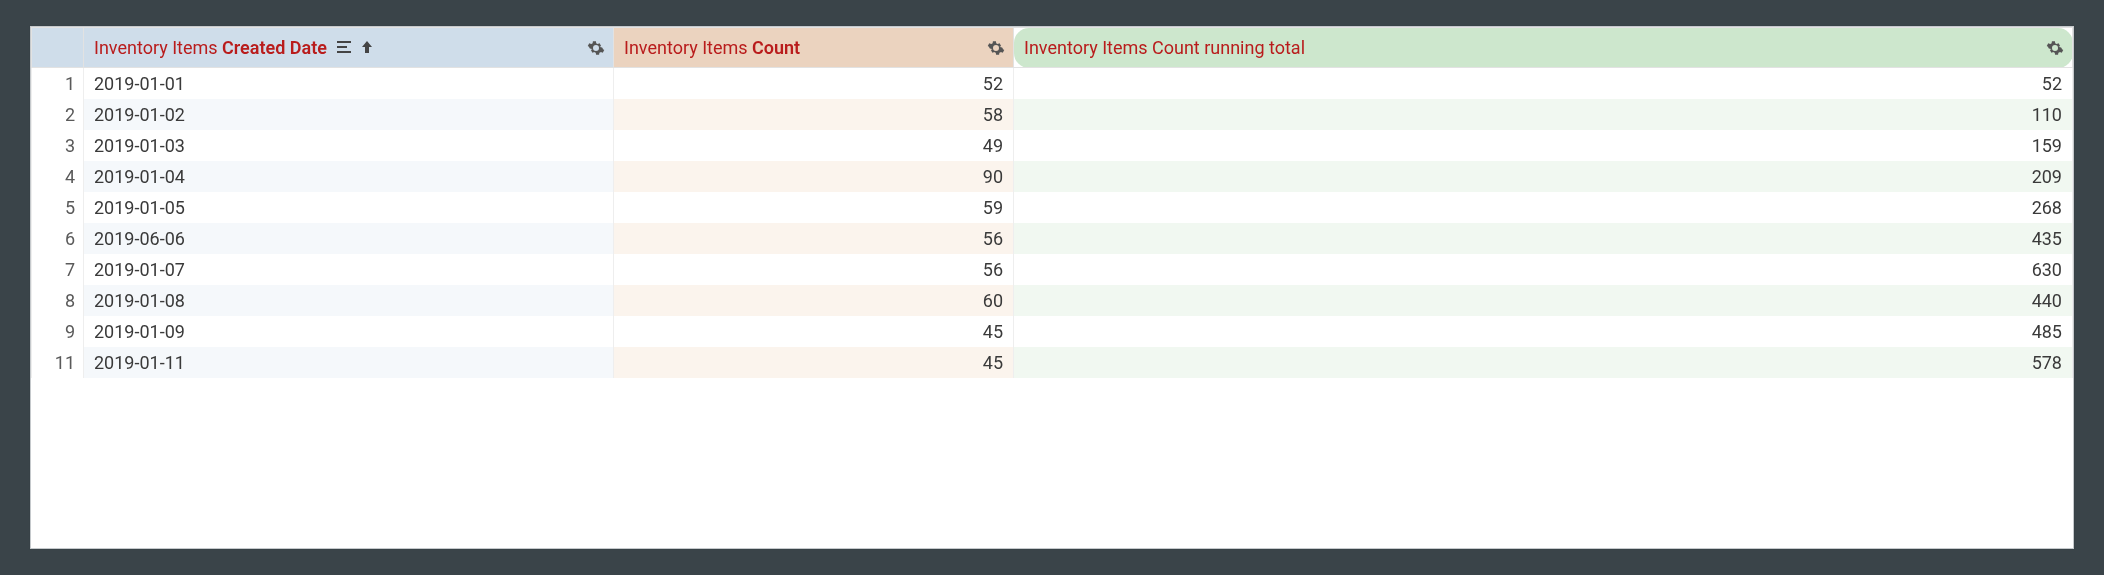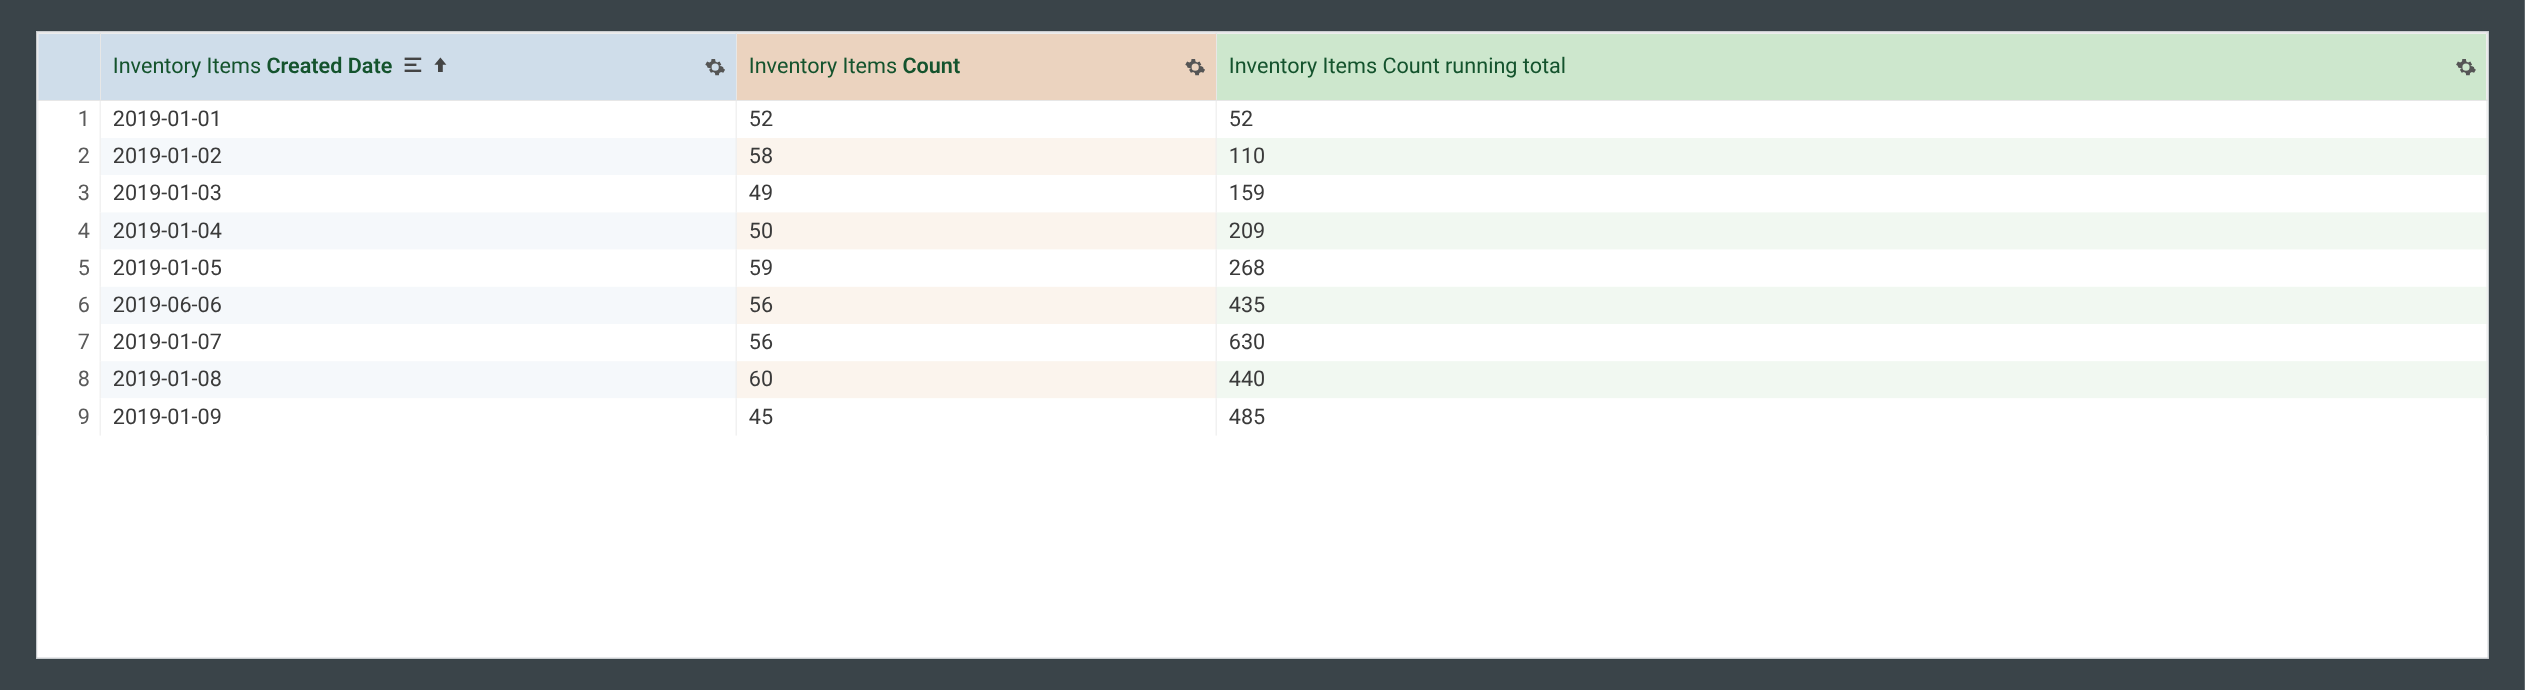--- a/index.html
+++ b/index.html
@@ -14,30 +14,30 @@
     .panel {
       background: #fff;
       border: 1px solid #c5c9cc;
       height: 100%;
       overflow: hidden;
       box-shadow: 0 0 0 1px rgba(0,0,0,0.02);
     }
     table { width: 100%; border-collapse: collapse; table-layout: fixed; }
     th {
       font-weight: 400;
-      height: 56px;
+      height: 40px;
       padding: 0 10px;
       text-align: left;
       border: 1px solid #e2e2e2;
       position: relative;
-      color: #14532d;
+      color: #b91c1c;
     }
     th.dim   { background: #cfddea; }
     th.meas  { background: #ebd3bf; }
-    th.calc  { background: #cde7cd; }
+    th.calc  { background: #cde7cd; border-radius: 15px; }
     th.rownum-h { background: #cfddea; width: 52px; }
     th .label-light { font-weight: 400; }
     th .label-bold  { font-weight: 600; }
     th .gear {
       position: absolute; right: 8px; top: 50%; transform: translateY(-50%);
       width: 18px; height: 18px; color: #555;
     }
     th .sort-indicator {
       display: inline-flex; align-items: center; gap: 6px; margin-left: 6px;
     }
@@ -46,21 +46,21 @@
       padding: 0 10px;
       border-left: 1px solid #eee;
       border-right: 1px solid #eee;
     }
     td.rownum {
       width: 52px;
       text-align: right;
       padding-right: 8px;
       color: #5a5a5a;
     }
-    td.num { text-align: left; }
+    td.num { text-align: right; }
     
     tbody tr:nth-child(even) td.c0 { background: #f5f8fb; }
     tbody tr:nth-child(even) td.c1 { background: #fbf4ed; }
     tbody tr:nth-child(even) td.c2 { background: #f1f8f1; }
     tbody tr:nth-child(odd)  td    { background: #ffffff; }
     
     col.cr { width: 52px; }
     col.c0 { width: 530px; }
     col.c1 { width: 400px; }
     col.c2 { width: auto; }
@@ -135,21 +135,21 @@
       </tr>
       <tr>
         <td class="rownum">3</td>
         <td class="c0">2019-01-03</td>
         <td class="c1 num">49</td>
         <td class="c2 num">159</td>
       </tr>
       <tr>
         <td class="rownum">4</td>
         <td class="c0">2019-01-04</td>
-        <td class="c1 num">50</td>
+        <td class="c1 num">90</td>
         <td class="c2 num">209</td>
       </tr>
       <tr>
         <td class="rownum">5</td>
         <td class="c0">2019-01-05</td>
         <td class="c1 num">59</td>
         <td class="c2 num">268</td>
       </tr>
       <tr>
         <td class="rownum">6</td>
@@ -168,15 +168,21 @@
         <td class="c0">2019-01-08</td>
         <td class="c1 num">60</td>
         <td class="c2 num">440</td>
       </tr>
       <tr>
         <td class="rownum">9</td>
         <td class="c0">2019-01-09</td>
         <td class="c1 num">45</td>
         <td class="c2 num">485</td>
       </tr>
+      <tr>
+        <td class="rownum">11</td>
+        <td class="c0">2019-01-11</td>
+        <td class="c1 num">45</td>
+        <td class="c2 num">578</td>
+      </tr>
     </tbody>
   </table>
 </div>
 
 </body></html>

